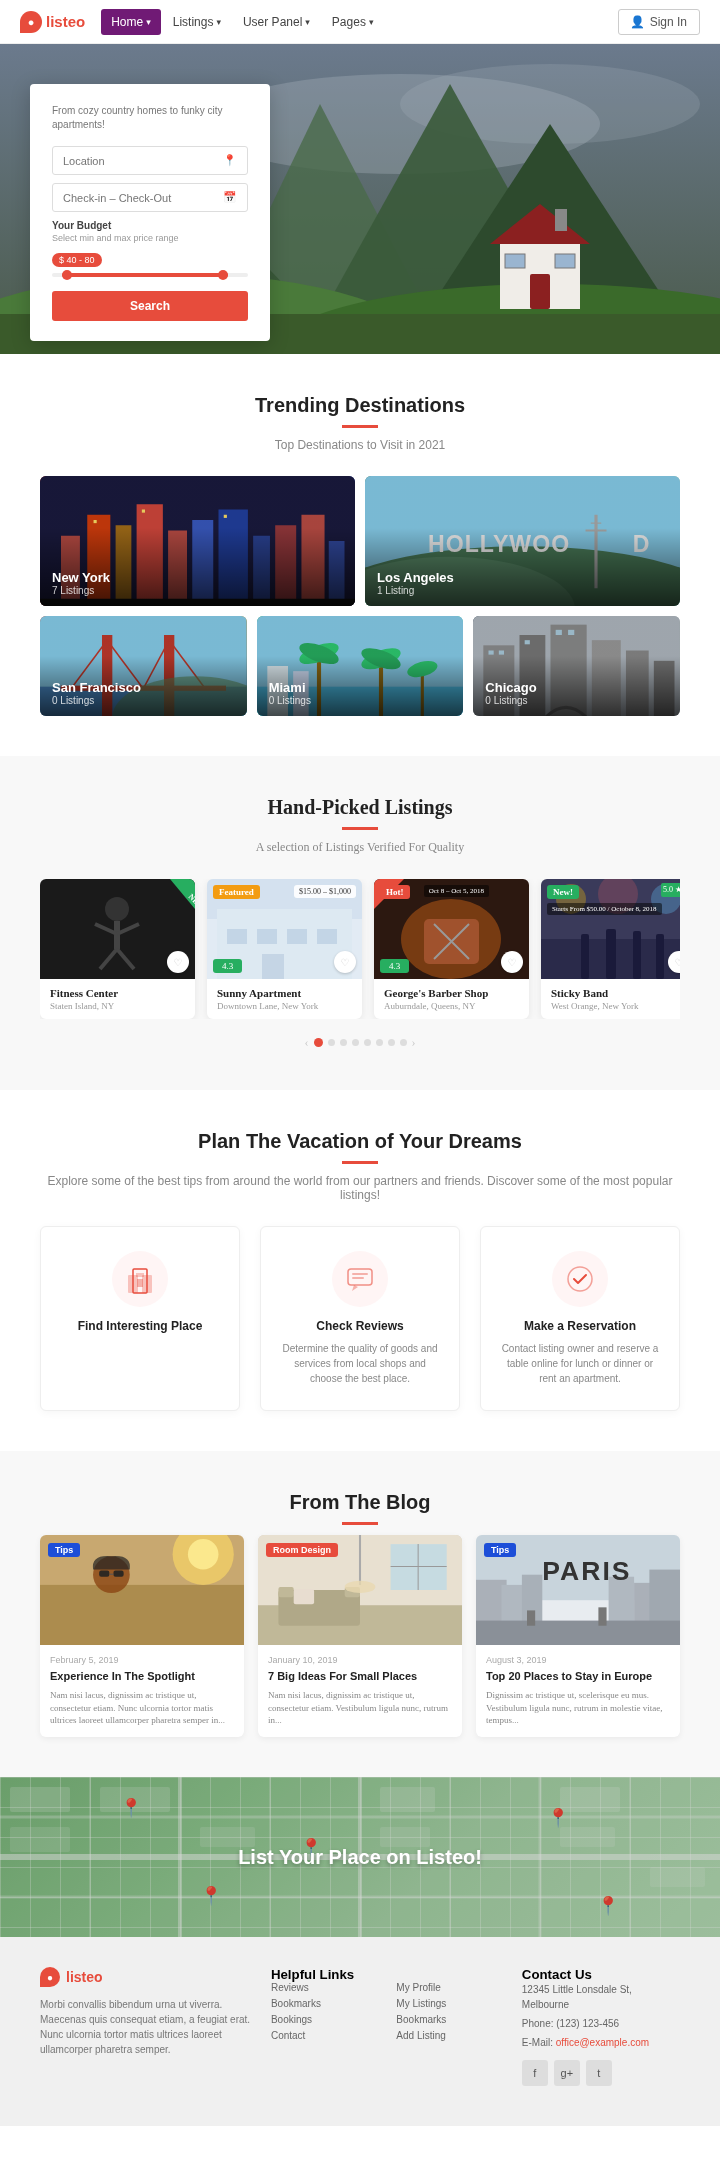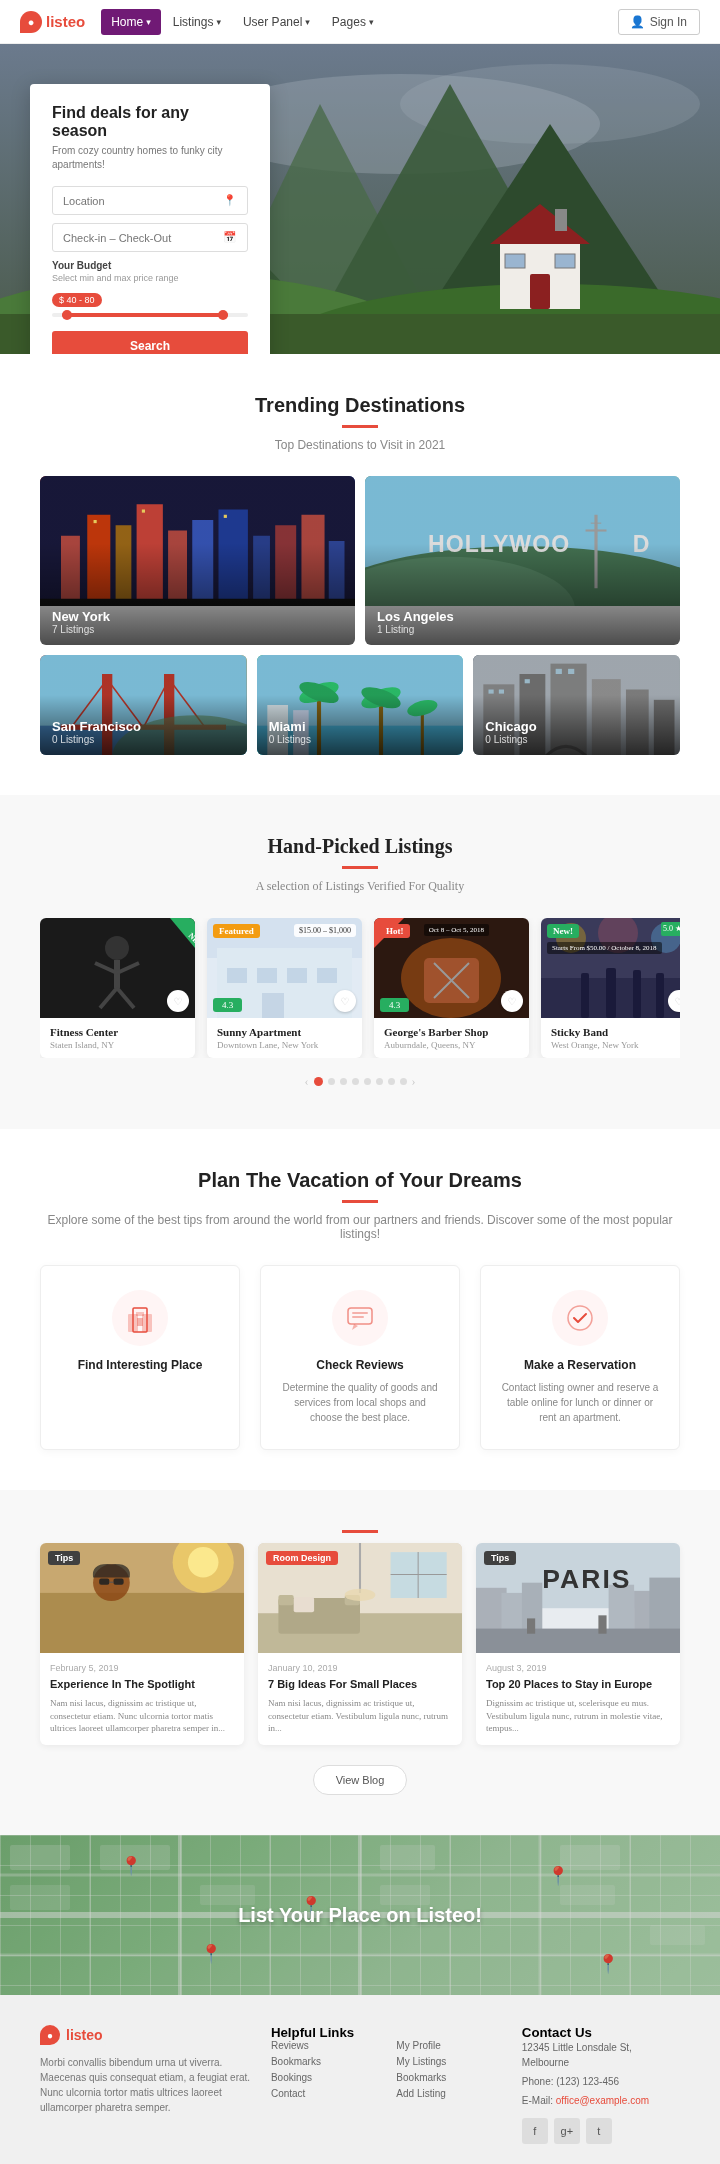--- a/index.html
+++ b/index.html
@@ -85,21 +85,21 @@
     section { padding: 40px 40px; }
     .section-title { text-align: center; font-size: 20px; font-weight: 700; color: #222; margin-bottom: 8px; }
     .section-divider {
       width: 36px; height: 3px; background: #e74c3c; margin: 0 auto 10px;
     }
     .section-sub { text-align: center; font-size: 12px; color: #888; margin-bottom: 24px; }
 
     
     .destinations-grid { display: grid; grid-template-columns: 1fr 1fr; gap: 10px; margin-bottom: 10px; }
     .dest-card {
-      position: relative; border-radius: 6px; overflow: hidden; height: 169px;
+      position: relative; border-radius: 6px; overflow: hidden; height: 130px;
       cursor: pointer;
     }
     .dest-card-bottom { display: grid; grid-template-columns: 1fr 1fr 1fr; gap: 10px; }
     .dest-card-sm { height: 100px; }
     .dest-bg {
       width: 100%; height: 100%;
       background-size: cover; background-position: center;
     }
     .dest-overlay {
       position: absolute; inset: 0;
@@ -171,21 +171,21 @@
 
     
     .blog-section { background: #f8f8f8; }
     .blog-grid { display: grid; grid-template-columns: 1fr 1fr 1fr; gap: 14px; }
     .blog-card { background: #fff; border-radius: 6px; overflow: hidden; box-shadow: 0 2px 6px rgba(0,0,0,0.06); }
     .blog-img { width: 100%; height: 110px; position: relative; overflow: hidden; }
     .blog-tag {
       position: absolute; top: 8px; left: 8px;
       padding: 2px 7px; border-radius: 3px; font-size: 9px; font-weight: 700; color: #fff;
     }
-    .tag-tips { background: #404040; }
+    .tag-tips { background: #1d4ed8; }
     .tag-room { background: #e74c3c; }
     .blog-body { padding: 10px 10px; }
     .blog-date { font-size: 9px; color: #aaa; margin-bottom: 4px; }
     .blog-title { font-size: 11px; font-weight: 700; color: #222; margin-bottom: 6px; line-height: 1.3; }
     .blog-text { font-size: 9px; color: #888; line-height: 1.4; font-family: Liberation Serif, serif; }
     .blog-btn-wrap { text-align: center; margin-top: 20px; }
     .blog-btn {
       border: 1px solid #ddd; background: #fff; color: #555; font-size: 11px;
       padding: 8px 22px; border-radius: 20px; cursor: pointer;
     }
@@ -316,21 +316,20 @@
       <rect x="115" y="55" width="12" height="22" fill="#888"></rect>
 
       <rect x="90" y="120" width="20" height="35" fill="#8B2020" rx="2"></rect>
 
       <rect x="65" y="100" width="20" height="14" fill="#9ab5d0" stroke="#777" stroke-width="1"></rect>
       <rect x="115" y="100" width="20" height="14" fill="#9ab5d0" stroke="#777" stroke-width="1"></rect>
     </svg>
   </div>
 
   <div class="hero-form">
-    <h2>Find deals for any season</h2>
     <p>From cozy country homes to funky city apartments!</p>
 
     <div class="form-input">
       <input type="text" placeholder="Location" style="">
       <span class="icon">📍</span>
     </div>
 
     <div class="form-input">
       <input type="text" placeholder="Check-in – Check-Out" style="">
       <span class="icon">📅</span>
@@ -656,20 +655,21 @@
           <polyline points="10,16 14,20 22,12" fill="none" stroke="#e74c3c" stroke-width="2" stroke-linecap="round" stroke-linejoin="round"></polyline>
         </svg>
       </div>
       <h4>Make a Reservation</h4>
       <p>Contact listing owner and reserve a table online for lunch or dinner or rent an apartment.</p>
     </div>
   </div>
 </section>
 
 <section class="blog-section">
+  <h2 class="section-title">From The Blog</h2>
   <div class="section-divider"></div>
 
   <div class="blog-grid">
 
     <div class="blog-card">
       <div class="blog-img">
         <svg width="100%" height="110" viewBox="0 0 200 110" preserveAspectRatio="xMidYMid slice">
 
           <rect width="200" height="110" fill="#c8a870"></rect>
           <rect x="0" y="50" width="200" height="60" fill="#a08040" opacity="0.7"></rect>
@@ -751,23 +751,20 @@
         <span class="blog-tag tag-tips">Tips</span>
       </div>
       <div class="blog-body">
         <div class="blog-date">August 3, 2019</div>
         <div class="blog-title">Top 20 Places to Stay in Europe</div>
         <div class="blog-text">Dignissim ac tristique ut, scelerisque eu mus. Vestibulum ligula nunc, rutrum in molestie vitae, tempus...</div>
       </div>
     </div>
   </div>
 
-  <div class="blog-btn-wrap">
-    <button class="blog-btn">View Blog</button>
-  </div>
 </section>
 
 <div class="cta-map">
   <div class="map-grid"></div>
 
   <svg width="720" height="160" style="position:absolute;inset:0;" viewBox="0 0 720 160">
     <line x1="0" y1="80" x2="720" y2="80" stroke="rgba(255,255,255,0.5)" stroke-width="6"></line>
     <line x1="0" y1="40" x2="720" y2="40" stroke="rgba(255,255,255,0.3)" stroke-width="3"></line>
     <line x1="0" y1="120" x2="720" y2="120" stroke="rgba(255,255,255,0.3)" stroke-width="3"></line>
     <line x1="180" y1="0" x2="180" y2="160" stroke="rgba(255,255,255,0.4)" stroke-width="4"></line>

